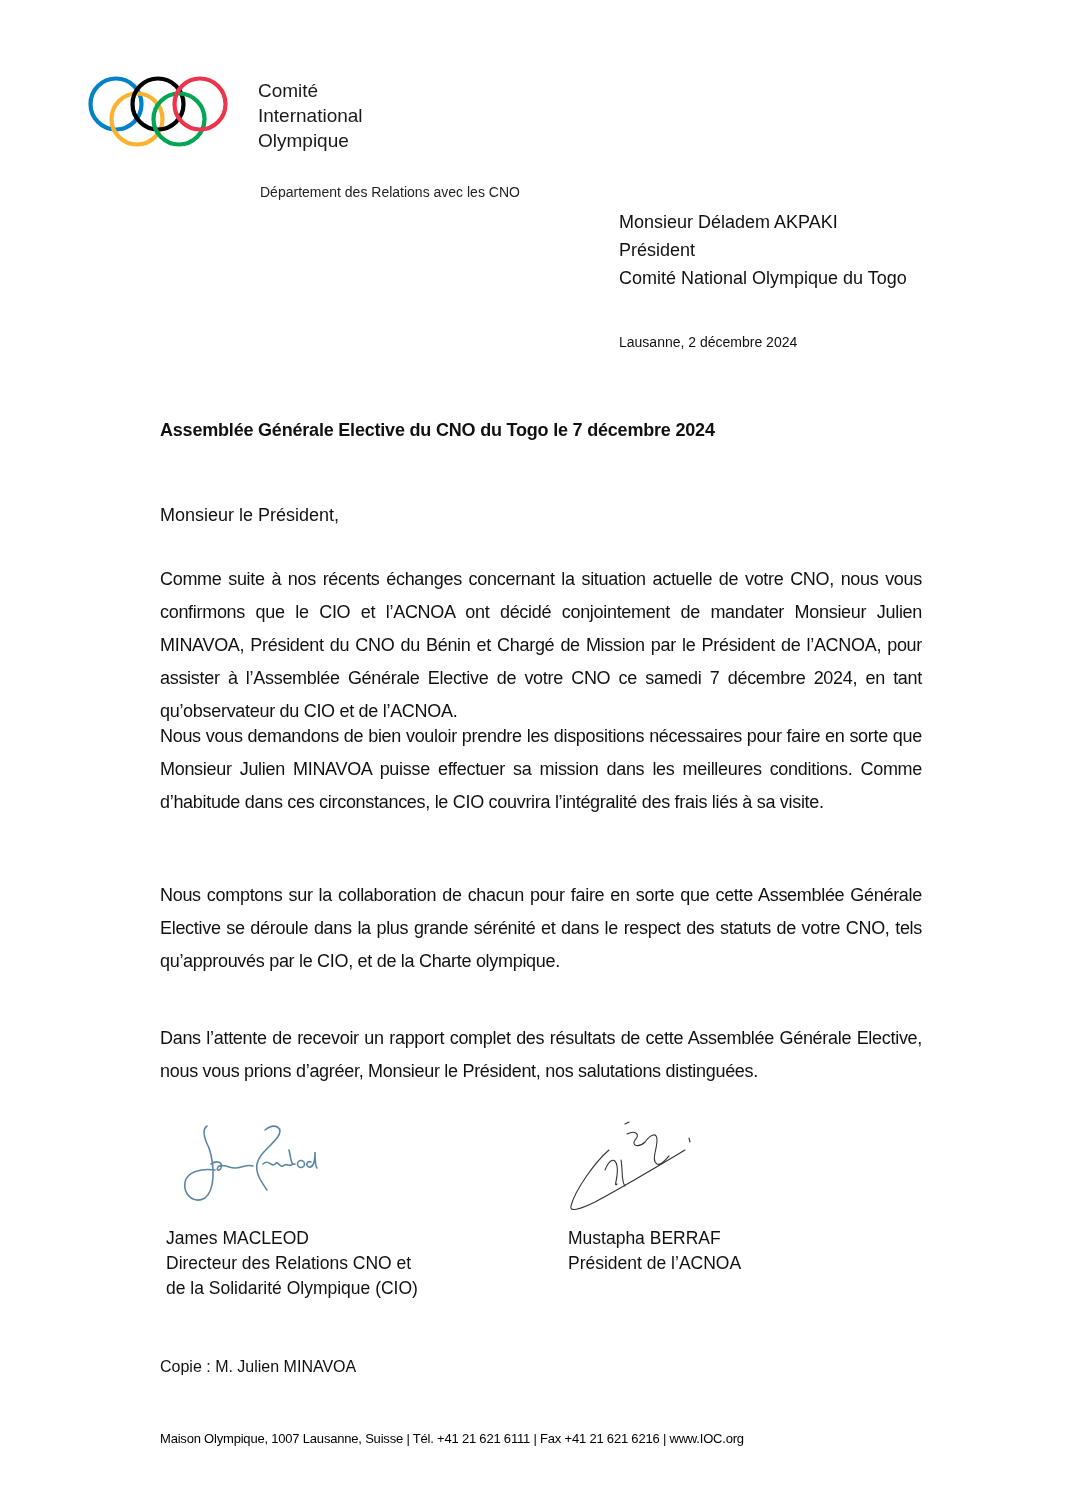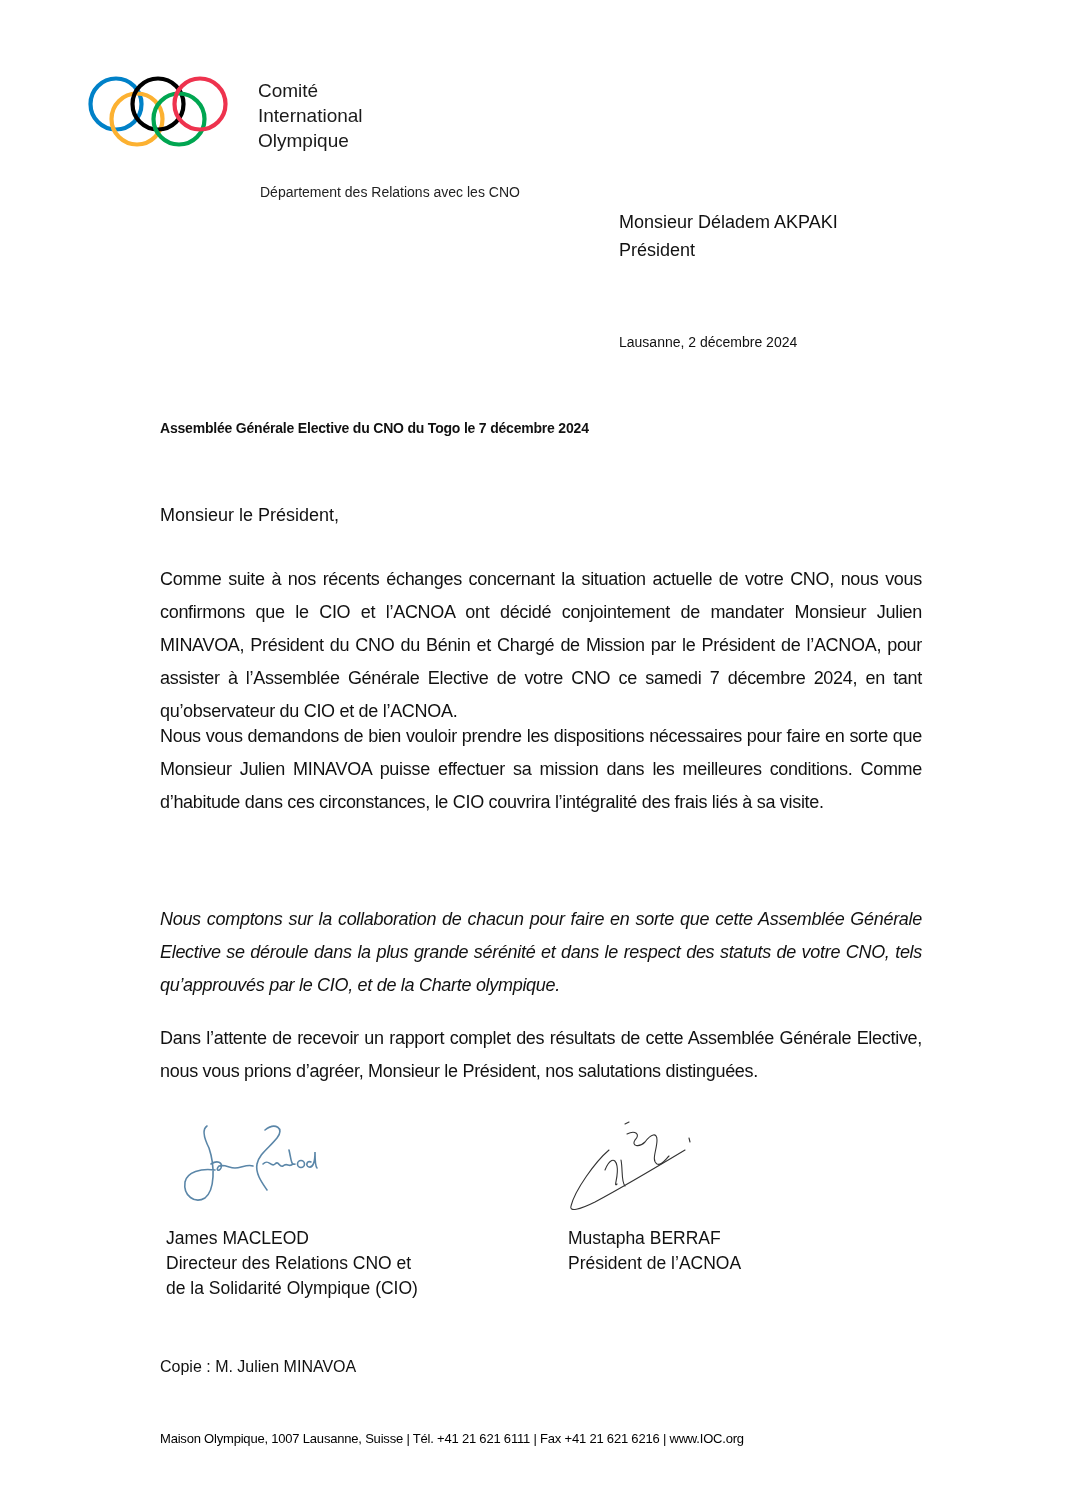--- a/index.html
+++ b/index.html
@@ -6,26 +6,26 @@
   body { width: 1080px; height: 1493px; position: relative; overflow: hidden;
          font-family: "Liberation Sans", "DejaVu Sans", sans-serif; color: #111111; }
   .abs { position: absolute; }
   .logo { left: 86px; top: 76px; width: 150px; height: 72px; }
   .org-name { left: 258px; top: 78px; font-size: 19px; line-height: 25px; color: #1a1a1a; }
   .org-name div { white-space: nowrap; }
   .dept { left: 260px; top: 184px; font-size: 14px; color: #222; white-space: nowrap; }
   .recipient { left: 619px; top: 208px; font-size: 18px; line-height: 28px; }
   .recipient div { white-space: nowrap; }
   .date { left: 619px; top: 334px; font-size: 14px; white-space: nowrap; }
-  .subject { left: 160px; top: 420px; font-size: 14px; font-weight: bold; white-space: nowrap; letter-spacing: -0.2px; }
+  .subject { left: 160px; top: 420px; font-size: 18px; font-weight: bold; white-space: nowrap; letter-spacing: -0.2px; }
   .salutation { left: 160px; top: 505px; font-size: 18px; white-space: nowrap; }
   .body-text { left: 160px; width: 762px; font-size: 18px; line-height: 33px; text-align: justify; letter-spacing: -0.3px; }
   .p1 { top: 563px; }
   .p2 { top: 720px; }
-  .p3 { top: 903px; font-style: italic; }
+  .p3 { top: 879px; }
   .p4 { top: 1022px; }
   .sig-block { font-size: 17.5px; line-height: 25px; }
   .sig-block div { white-space: nowrap; }
   .sig1 { left: 166px; top: 1226px; }
   .sig2 { left: 568px; top: 1226px; }
   .signature1 { left: 175px; top: 1118px; width: 160px; height: 90px; }
   .signature2 { left: 565px; top: 1110px; width: 135px; height: 110px; }
   .copy { left: 160px; top: 1338px; font-size: 16px; white-space: nowrap; margin-top: 20px; }
   .footer { left: 160px; top: 1431px; font-size: 13px; white-space: nowrap; color: #000000; letter-spacing: -0.2px; }
 </style>
@@ -48,20 +48,21 @@
   <div>Comité</div>
   <div>International</div>
   <div>Olympique</div>
 </div>
 
 <div class="abs dept">Département des Relations avec les CNO</div>
 
 <div class="abs recipient">
   <div>Monsieur Déladem AKPAKI</div>
   <div>Président</div>
+  <div>Comité National Olympique du Togo</div>
 </div>
 
 <div class="abs date">Lausanne, 2 décembre 2024</div>
 
 <div class="abs subject">Assemblée Générale Elective du CNO du Togo le 7 décembre 2024</div>
 
 <div class="abs salutation">Monsieur le Président,</div>
 
 <div class="abs body-text p1">Comme suite à nos récents échanges concernant la situation actuelle de votre CNO, nous vous confirmons que le CIO et l’ACNOA ont décidé conjointement de mandater Monsieur Julien MINAVOA, Président du CNO du Bénin et Chargé de Mission par le Président de l’ACNOA, pour assister à l’Assemblée Générale Elective de votre CNO ce samedi 7 décembre 2024, en tant qu’observateur du CIO et de l’ACNOA.</div>
 <div class="abs body-text p2">Nous vous demandons de bien vouloir prendre les dispositions nécessaires pour faire en sorte que Monsieur Julien MINAVOA puisse effectuer sa mission dans les meilleures conditions. Comme d’habitude dans ces circonstances, le CIO couvrira l’intégralité des frais liés à sa visite.</div>

